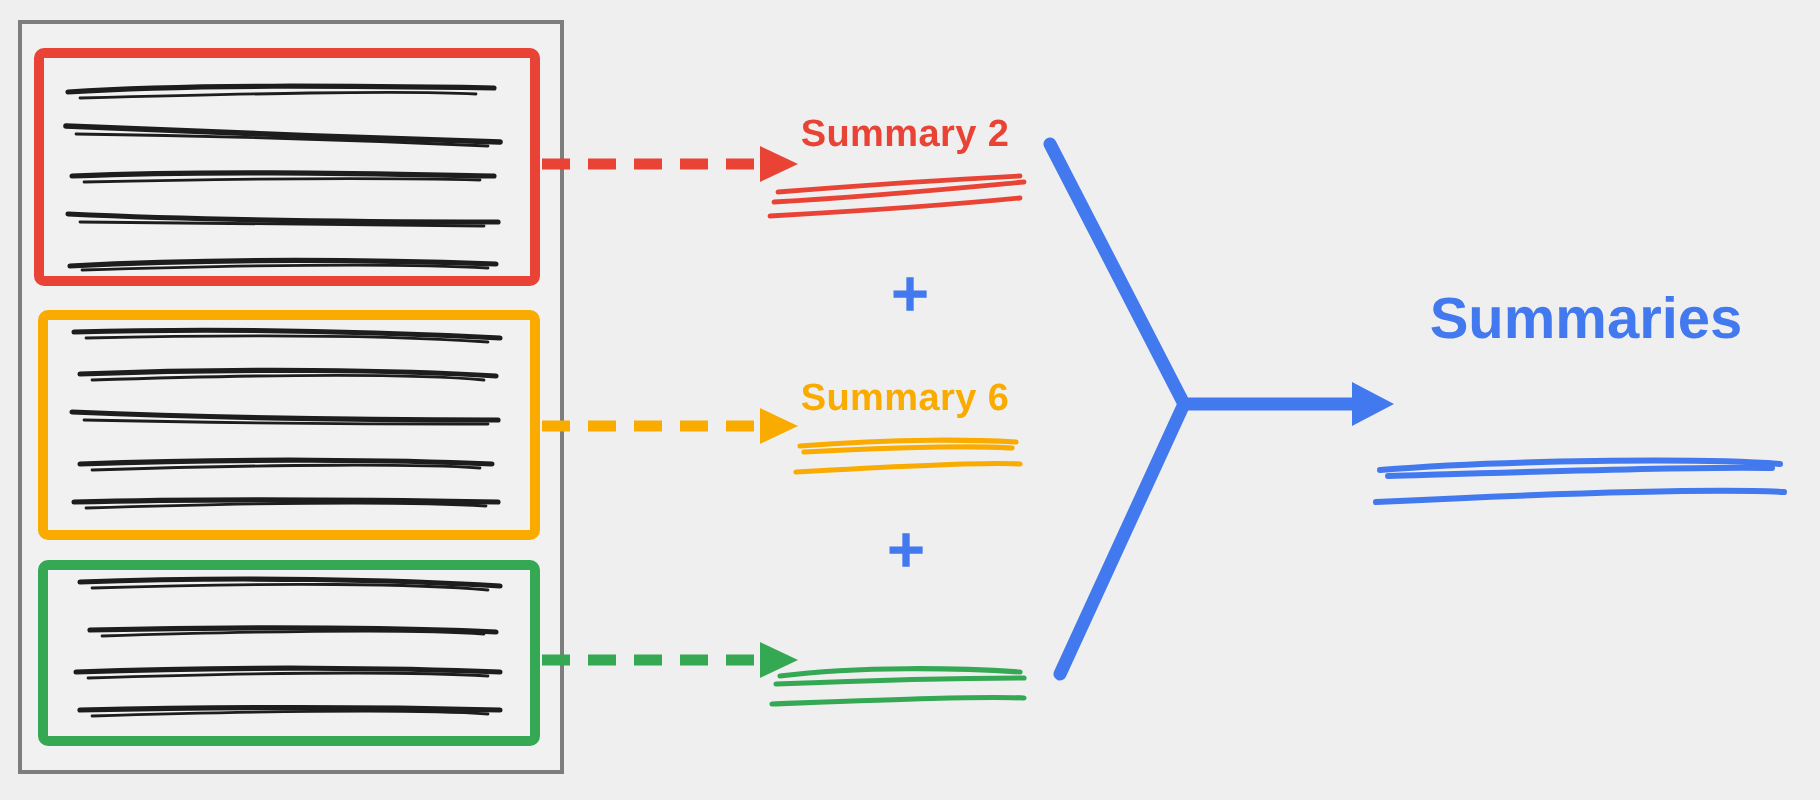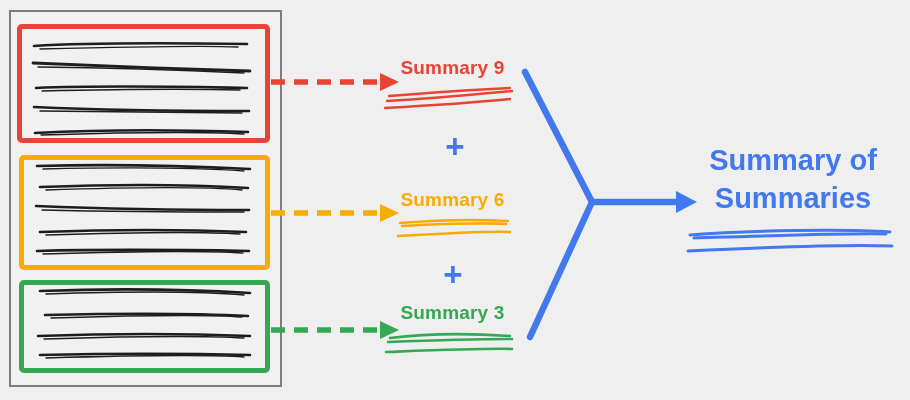--- a/index.html
+++ b/index.html
@@ -132,24 +132,22 @@
       <polygon points="676,191 697,202 676,213" fill="#4379ee"></polygon>
     </g>
 
     <g stroke="#4379ee" fill="none" stroke-linecap="round" stroke-width="3">
       <path d="M690,235 C750,230 850,229 890,232"></path>
       <path d="M694,238 C760,236 850,233 886,234"></path>
       <path d="M688,251 C750,248 850,244 892,246"></path>
     </g>
   </svg>
 
-  <div class="lbl lbl-red">Summary 9</div>
+  <div class="lbl lbl-red">Summary 2</div>
   <div class="plus plus-1">+</div>
   <div class="lbl lbl-orange">Summary 6</div>
   <div class="plus plus-2">+</div>
-  <div class="lbl lbl-green">Summary 3</div>
 
   <div class="heading">
-    <div>Summary of</div>
     <div>Summaries</div>
   </div>
 
 </div>
 
 </body></html>

